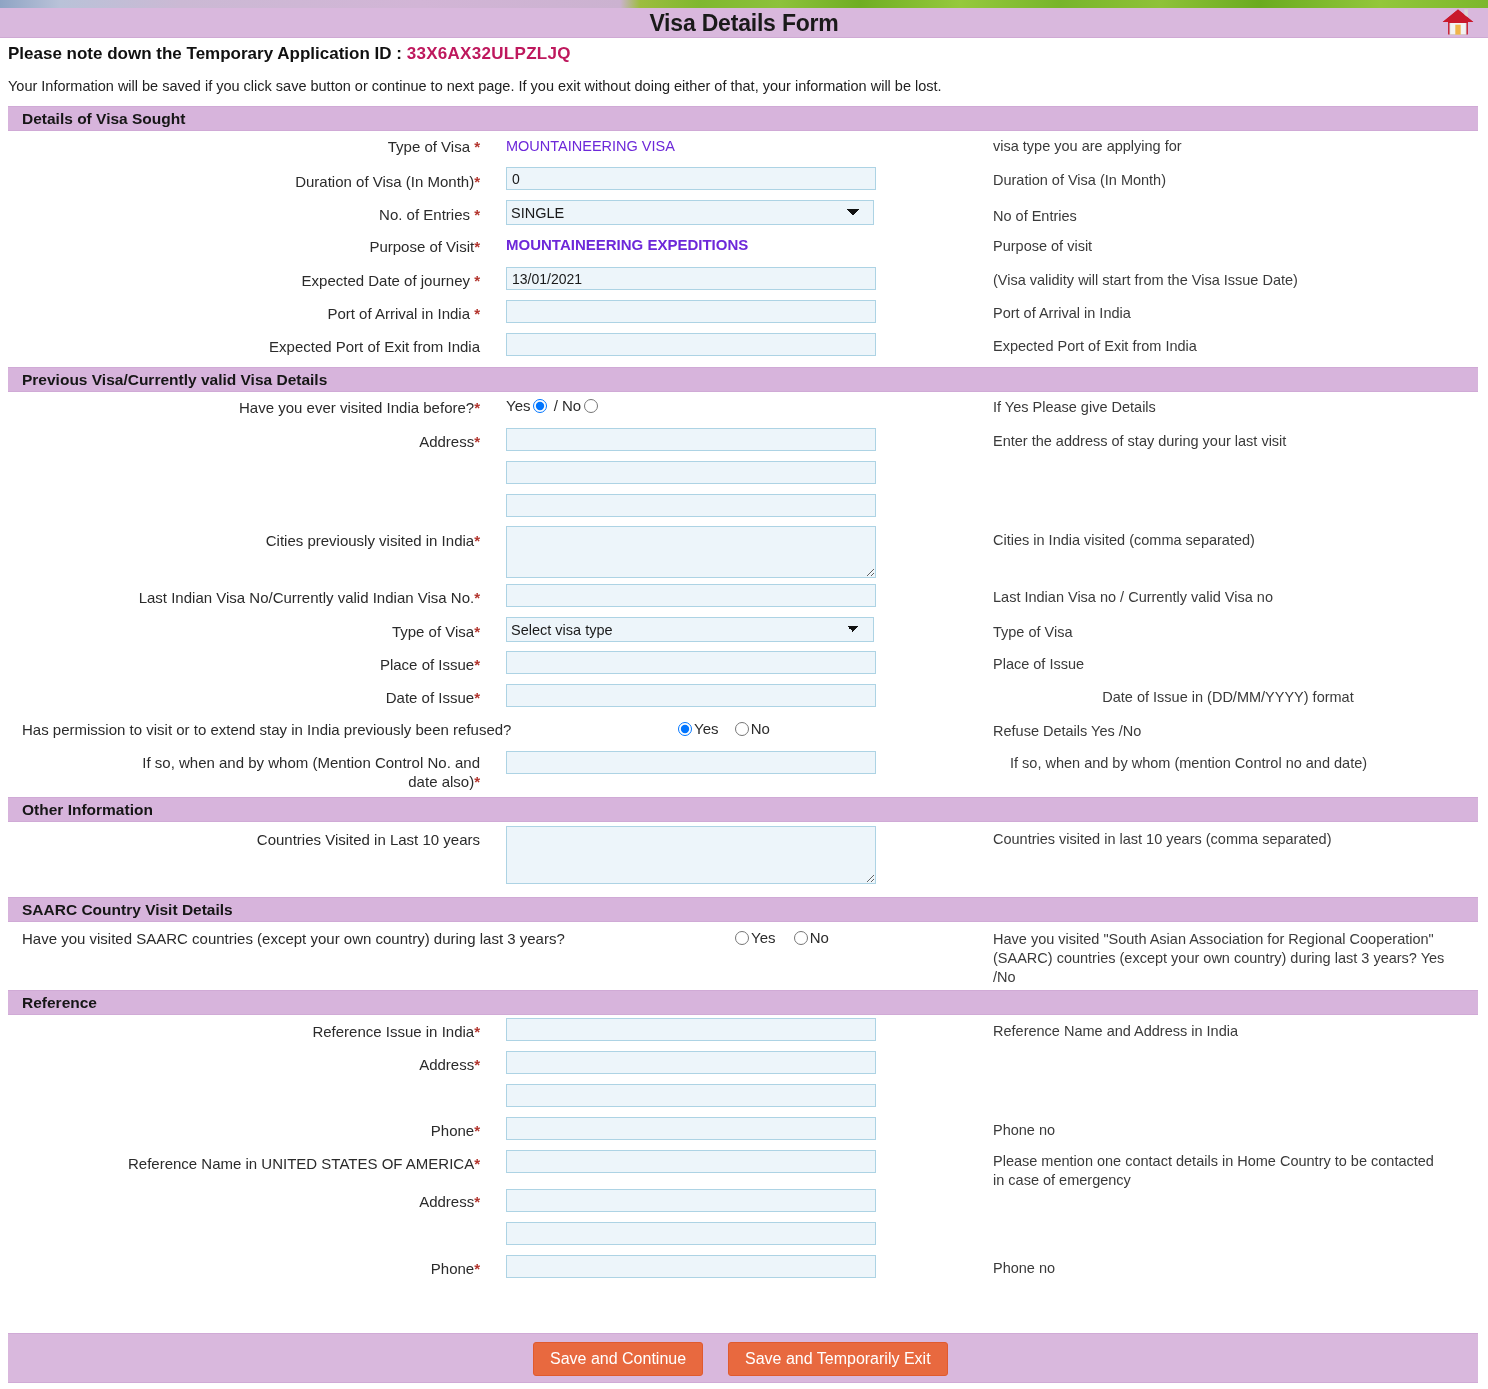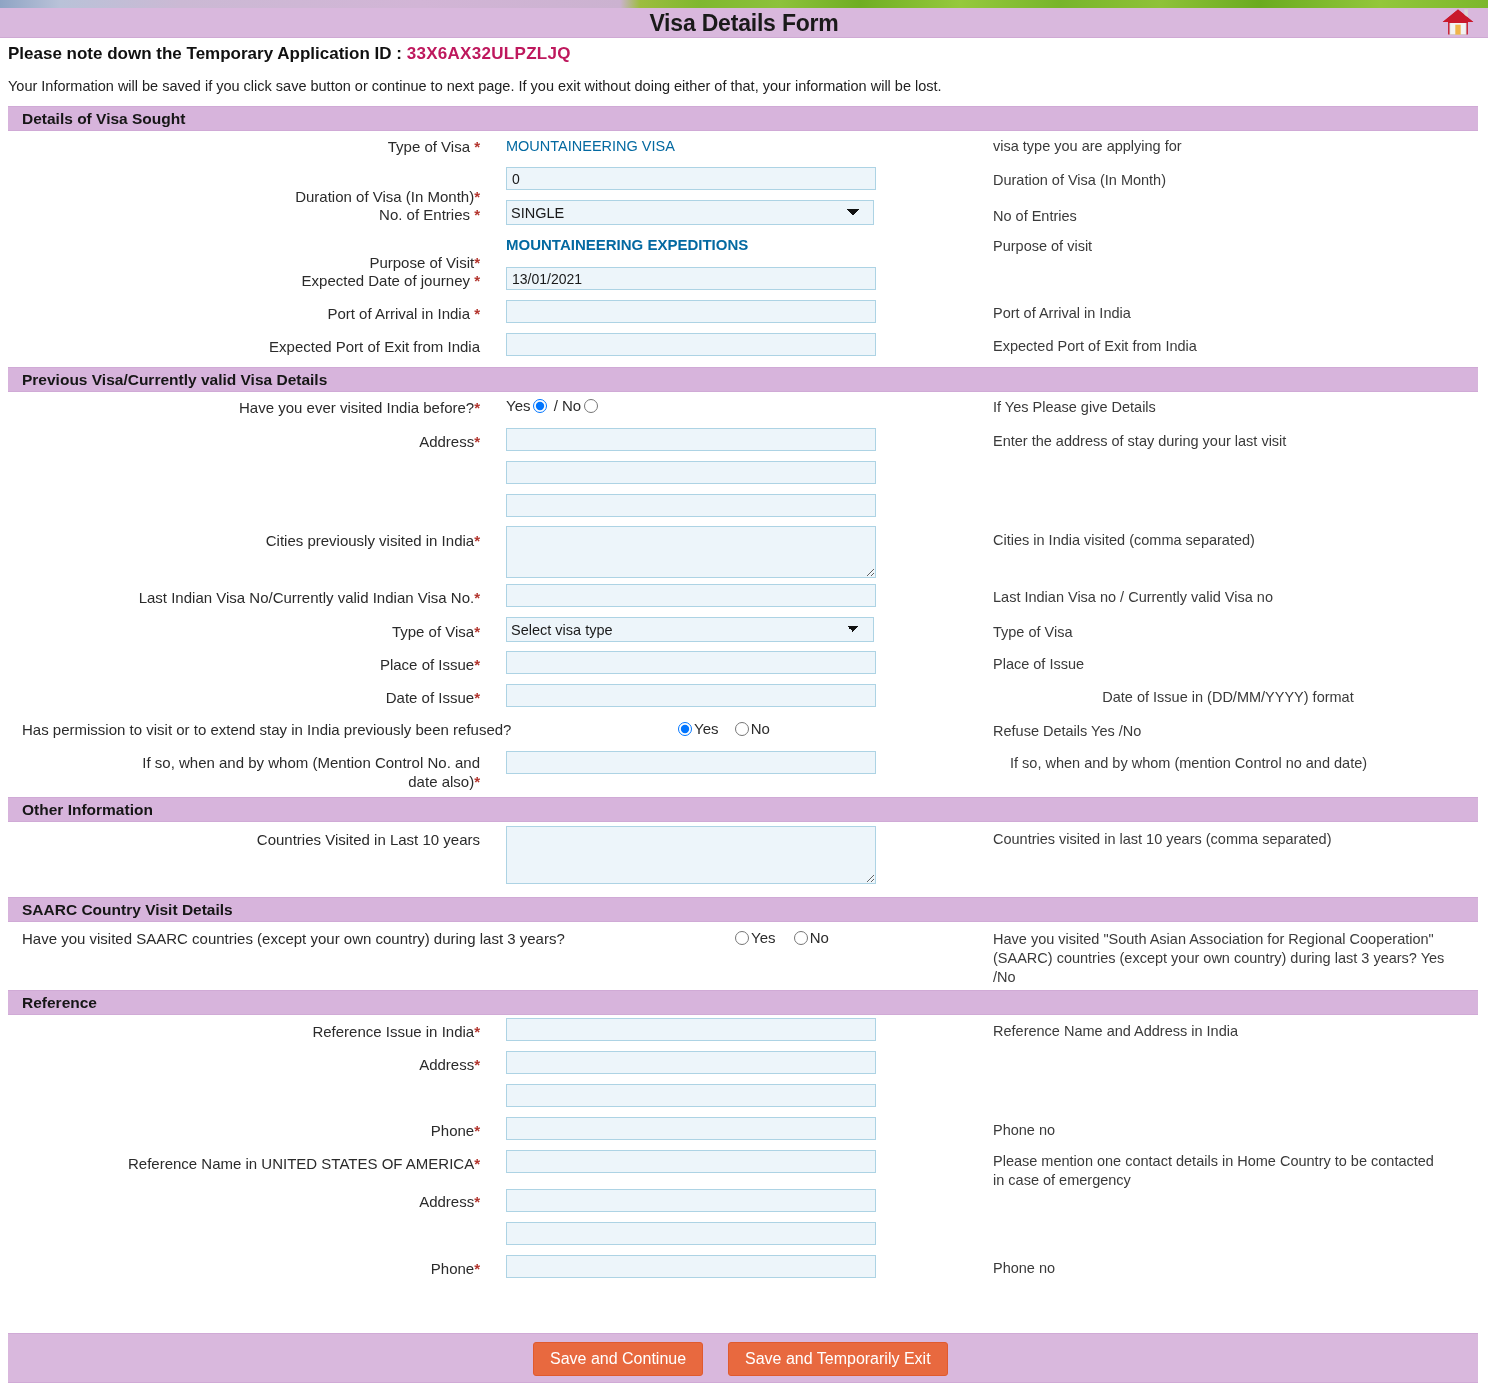--- a/index.html
+++ b/index.html
@@ -120,21 +120,21 @@
   .hint {
     position: absolute;
     left: 993px;
     width: 470px;
     font-size: 14.5px;
     color: #3a3a3a;
     line-height: 19px;
   }
   .static-val {
     font-size: 14.5px;
-    color: #0369a1;
+    color: #6d28d9;
   }
   .static-val.bold { font-weight: bold; font-size: 15px; }
 
   input.txt {
     width: 370px; height: 23px;
     background: #edf5fa;
     border: 1px solid #add3e4;
     font-family: "Liberation Sans", sans-serif;
     font-size: 14px;
     color: #1a1a1a;
@@ -247,40 +247,41 @@
 
   <div class="rows">
 
     <div class="row" style="height:31px;">
       <div class="lbl" style="top:6px;"><span>Type of Visa </span><span class="req">*</span></div>
       <div class="ctl" style="top:6px;"><span class="static-val">MOUNTAINEERING VISA</span></div>
       <div class="hint" style="top:6px;">visa type you are applying for</div>
     </div>
 
     <div class="row" style="height:34px;">
-      <div class="lbl" style="top:23px;"><span>Duration of Visa (In Month)</span><span class="req">*</span></div>
+      <div class="lbl" style="top:8px;"><span>Duration of Visa (In Month)</span><span class="req">*</span></div>
       <div class="ctl" style="top:3px;"><input class="txt" type="text" value="0" style=""></div>
       <div class="hint" style="top:7px;">Duration of Visa (In Month)</div>
     </div>
 
     <div class="row" style="height:33px;">
       <div class="lbl" style="top:7px;"><span>No. of Entries </span><span class="req">*</span></div>
       <div class="ctl" style="top:2px;"><select class="sel"><option value="SINGLE">SINGLE</option><option value="MULTIPLE">MULTIPLE</option><option value="DOUBLE">DOUBLE</option></select></div>
       <div class="hint" style="top:9px;">No of Entries</div>
     </div>
 
     <div class="row" style="height:32px;">
-      <div class="lbl" style="top:6px;margin-top:16px;"><span>Purpose of Visit</span><span class="req">*</span></div>
+      <div class="lbl" style="top:6px;"><span>Purpose of Visit</span><span class="req">*</span></div>
       <div class="ctl" style="top:5px;"><span class="static-val bold">MOUNTAINEERING EXPEDITIONS</span></div>
       <div class="hint" style="top:6px;">Purpose of visit</div>
     </div>
 
     <div class="row" style="height:33px;">
       <div class="lbl" style="top:7px;"><span>Expected Date of journey </span><span class="req">*</span></div>
       <div class="ctl" style="top:3px;"><input class="txt" type="text" value="13/01/2021" style=""></div>
+      <div class="hint" style="top:7px;">(Visa validity will start from the Visa Issue Date)</div>
     </div>
 
     <div class="row" style="height:33px;">
       <div class="lbl" style="top:7px;"><span>Port of Arrival in India </span><span class="req">*</span></div>
       <div class="ctl" style="top:3px;"><input class="txt" type="text" value="" style=""></div>
       <div class="hint" style="top:7px;">Port of Arrival in India</div>
     </div>
 
     <div class="row" style="height:33px;">
       <div class="lbl" style="top:7px;"><span>Expected Port of Exit from India</span><span class="req"></span></div>

